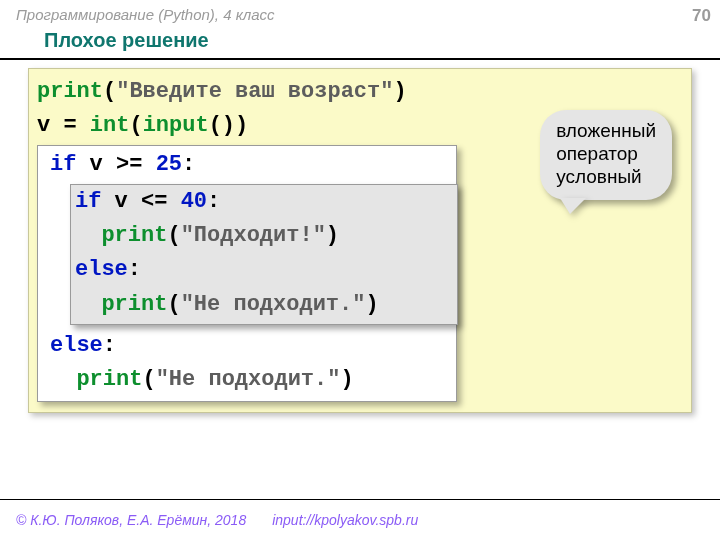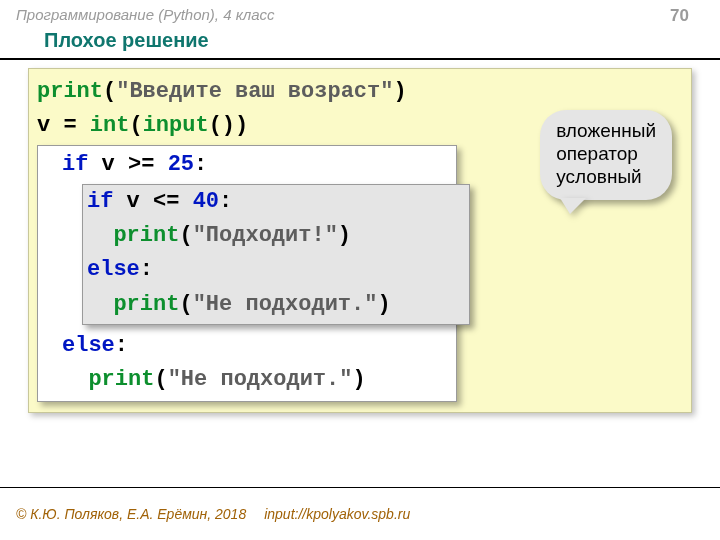--- a/index.html
+++ b/index.html
@@ -11,21 +11,21 @@
     overflow: hidden;
   }
   .top-label {
     padding: 6px 16px 2px 16px;
     color: #9b9b9b;
     font-size: 15px;
     font-style: italic;
   }
   .page-num {
     position: absolute;
-    right: 31px; top: 6px;
+    right: 9px; top: 6px;
     color: #9b9b9b;
     font-size: 17px;
     font-weight: bold;
   }
   .title {
     padding: 4px 16px 6px 44px;
     font-size: 20px;
     font-weight: bold;
     color: #0f766e;
   }
@@ -52,21 +52,21 @@
   }
   .kw { color: #0016c3; }
   .fn { color: #0d8f2e; }
   .pn { color: #000; }
   .str { color: #5d5d5d; }
   .num { color: #0016c3; }
   .box-white {
     background: #fff;
     border: 1px solid #9a9a9a;
     box-shadow: 4px 4px 6px rgba(0,0,0,0.3);
-    padding: 2px 8px 4px 24px;
+    padding: 2px 8px 4px 12px;
     margin-top: 2px;
     width: 420px;
   }
   .box-inner {
     background: #e5e5e5;
     border: 1px solid #9a9a9a;
     box-shadow: 4px 4px 6px rgba(0,0,0,0.35);
     padding: 0 8px 2px 4px;
     margin: 2px 0 4px 20px;
     width: 388px;
@@ -89,26 +89,26 @@
     width: 0; height: 0;
     border-left: 10px solid transparent;
     border-right: 16px solid transparent;
     border-top: 16px solid #e5e5e5;
     filter: drop-shadow(3px 3px 3px rgba(0,0,0,0.25));
   }
   .footer {
     position: absolute;
     left: 0; right: 0; bottom: 0;
     border-top: 1px solid #000;
-    padding: 18px 16px;
+    padding: 12px 16px;
     font-size: 14px;
-    color: #a16207;
+    color: #8b5cf6;
     font-style: italic;
     display: flex;
-    gap: 18px;
+    gap: 26px;
   }
   .footer .url { font-style: italic; }
 </style>
 </head>
 <body>
 
 <div class="top-label">Программирование (Python), 4 класс</div>
 <div class="page-num">70</div>
 <div class="title">Плохое решение</div>
 <hr class="title-rule">

